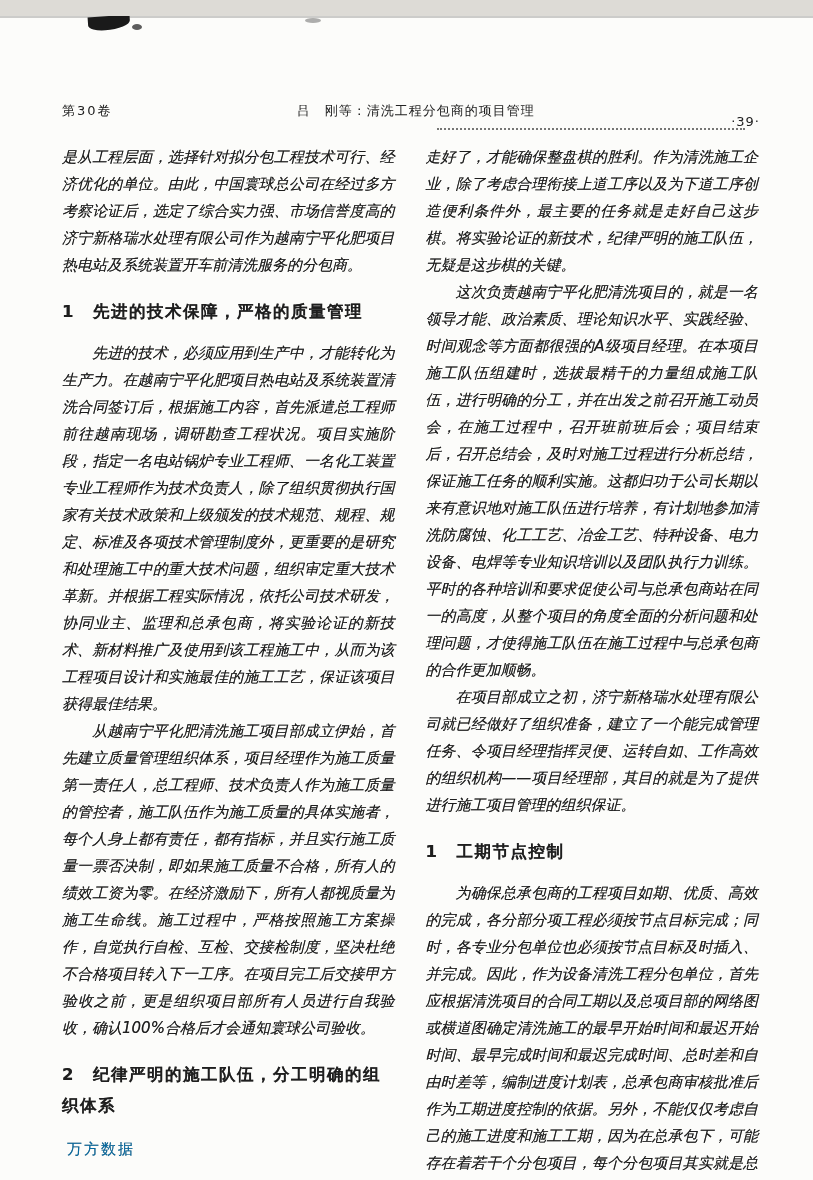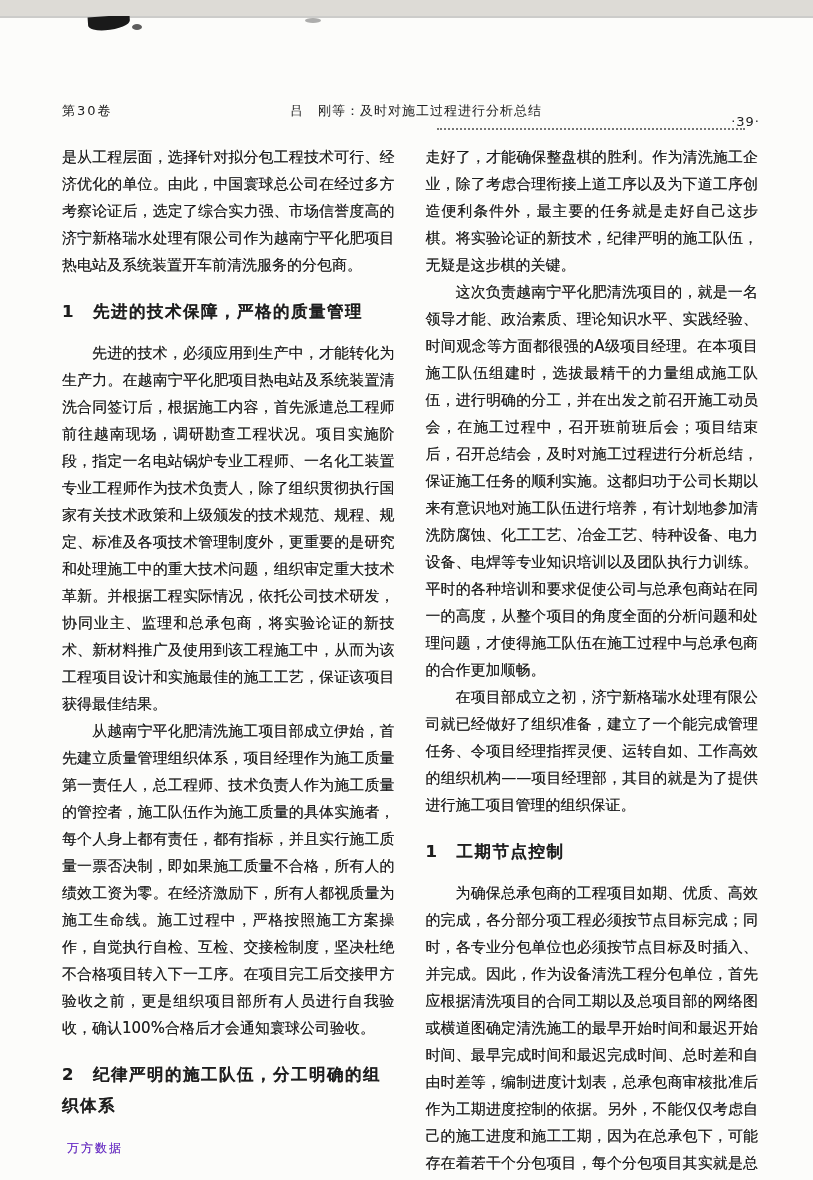--- a/index.html
+++ b/index.html
@@ -36,46 +36,46 @@
   main.columns {
     position: absolute; top: 128px; left: 62px; right: 55px;
     display: flex; gap: 31px;
   }
   .col {
     flex: 1 1 0;
     font-size: 15px; line-height: 27px;
     text-align: justify;
     text-shadow: 0 0 0.6px rgba(45,45,45,.75);
   }
-  .col p.para { margin: 0; }
+  .col p.para { margin: 0; font-style: italic; }
   .col p.para.indent { text-indent: 2em; }
   .col h2.heading {
     margin: 17px 0 13px;
     font-size: 16.5px; font-weight: bold;
     line-height: 31px; letter-spacing: 1.5px;
     text-align: left;
   }
   .watermark {
     position: absolute; left: 67px; top: 1124px;
-    font-size: 12px; color: #6d28d9; letter-spacing: 2px;
+    font-size: 15px; color: #0369a1; letter-spacing: 2px;
     text-shadow: 0 0 0.5px rgba(70,70,70,.6);
   }
 </style>
 </head>
 <body>
 
 <div class="page">
   <div class="top-edge"></div>
   <div class="smudge a1"></div>
   <div class="smudge a2"></div>
   <div class="smudge a3"></div>
 
   <header class="running">
     <span class="hdr-vol">第30卷</span>
-    <span class="hdr-title">吕　刚等：及时对施工过程进行分析总结</span>
+    <span class="hdr-title">吕　刚等：清洗工程分包商的项目管理</span>
     <span class="hdr-page">·39·</span>
   </header>
   <div class="dotted-rule"></div>
 
   <main class="columns">
     <div class="col" id="col-left">
         <p class="para">是从工程层面，选择针对拟分包工程技术可行、经济优化的单位。由此，中国寰球总公司在经过多方考察论证后，选定了综合实力强、市场信誉度高的济宁新格瑞水处理有限公司作为越南宁平化肥项目热电站及系统装置开车前清洗服务的分包商。</p>
         <h2 class="heading">1　先进的技术保障，严格的质量管理</h2>
         <p class="para indent">先进的技术，必须应用到生产中，才能转化为生产力。在越南宁平化肥项目热电站及系统装置清洗合同签订后，根据施工内容，首先派遣总工程师前往越南现场，调研勘查工程状况。项目实施阶段，指定一名电站锅炉专业工程师、一名化工装置专业工程师作为技术负责人，除了组织贯彻执行国家有关技术政策和上级颁发的技术规范、规程、规定、标准及各项技术管理制度外，更重要的是研究和处理施工中的重大技术问题，组织审定重大技术革新。并根据工程实际情况，依托公司技术研发，协同业主、监理和总承包商，将实验论证的新技术、新材料推广及使用到该工程施工中，从而为该工程项目设计和实施最佳的施工工艺，保证该项目获得最佳结果。</p>
         <p class="para indent">从越南宁平化肥清洗施工项目部成立伊始，首先建立质量管理组织体系，项目经理作为施工质量第一责任人，总工程师、技术负责人作为施工质量的管控者，施工队伍作为施工质量的具体实施者，每个人身上都有责任，都有指标，并且实行施工质量一票否决制，即如果施工质量不合格，所有人的绩效工资为零。在经济激励下，所有人都视质量为施工生命线。施工过程中，严格按照施工方案操作，自觉执行自检、互检、交接检制度，坚决杜绝不合格项目转入下一工序。在项目完工后交接甲方验收之前，更是组织项目部所有人员进行自我验收，确认100%合格后才会通知寰球公司验收。</p>

